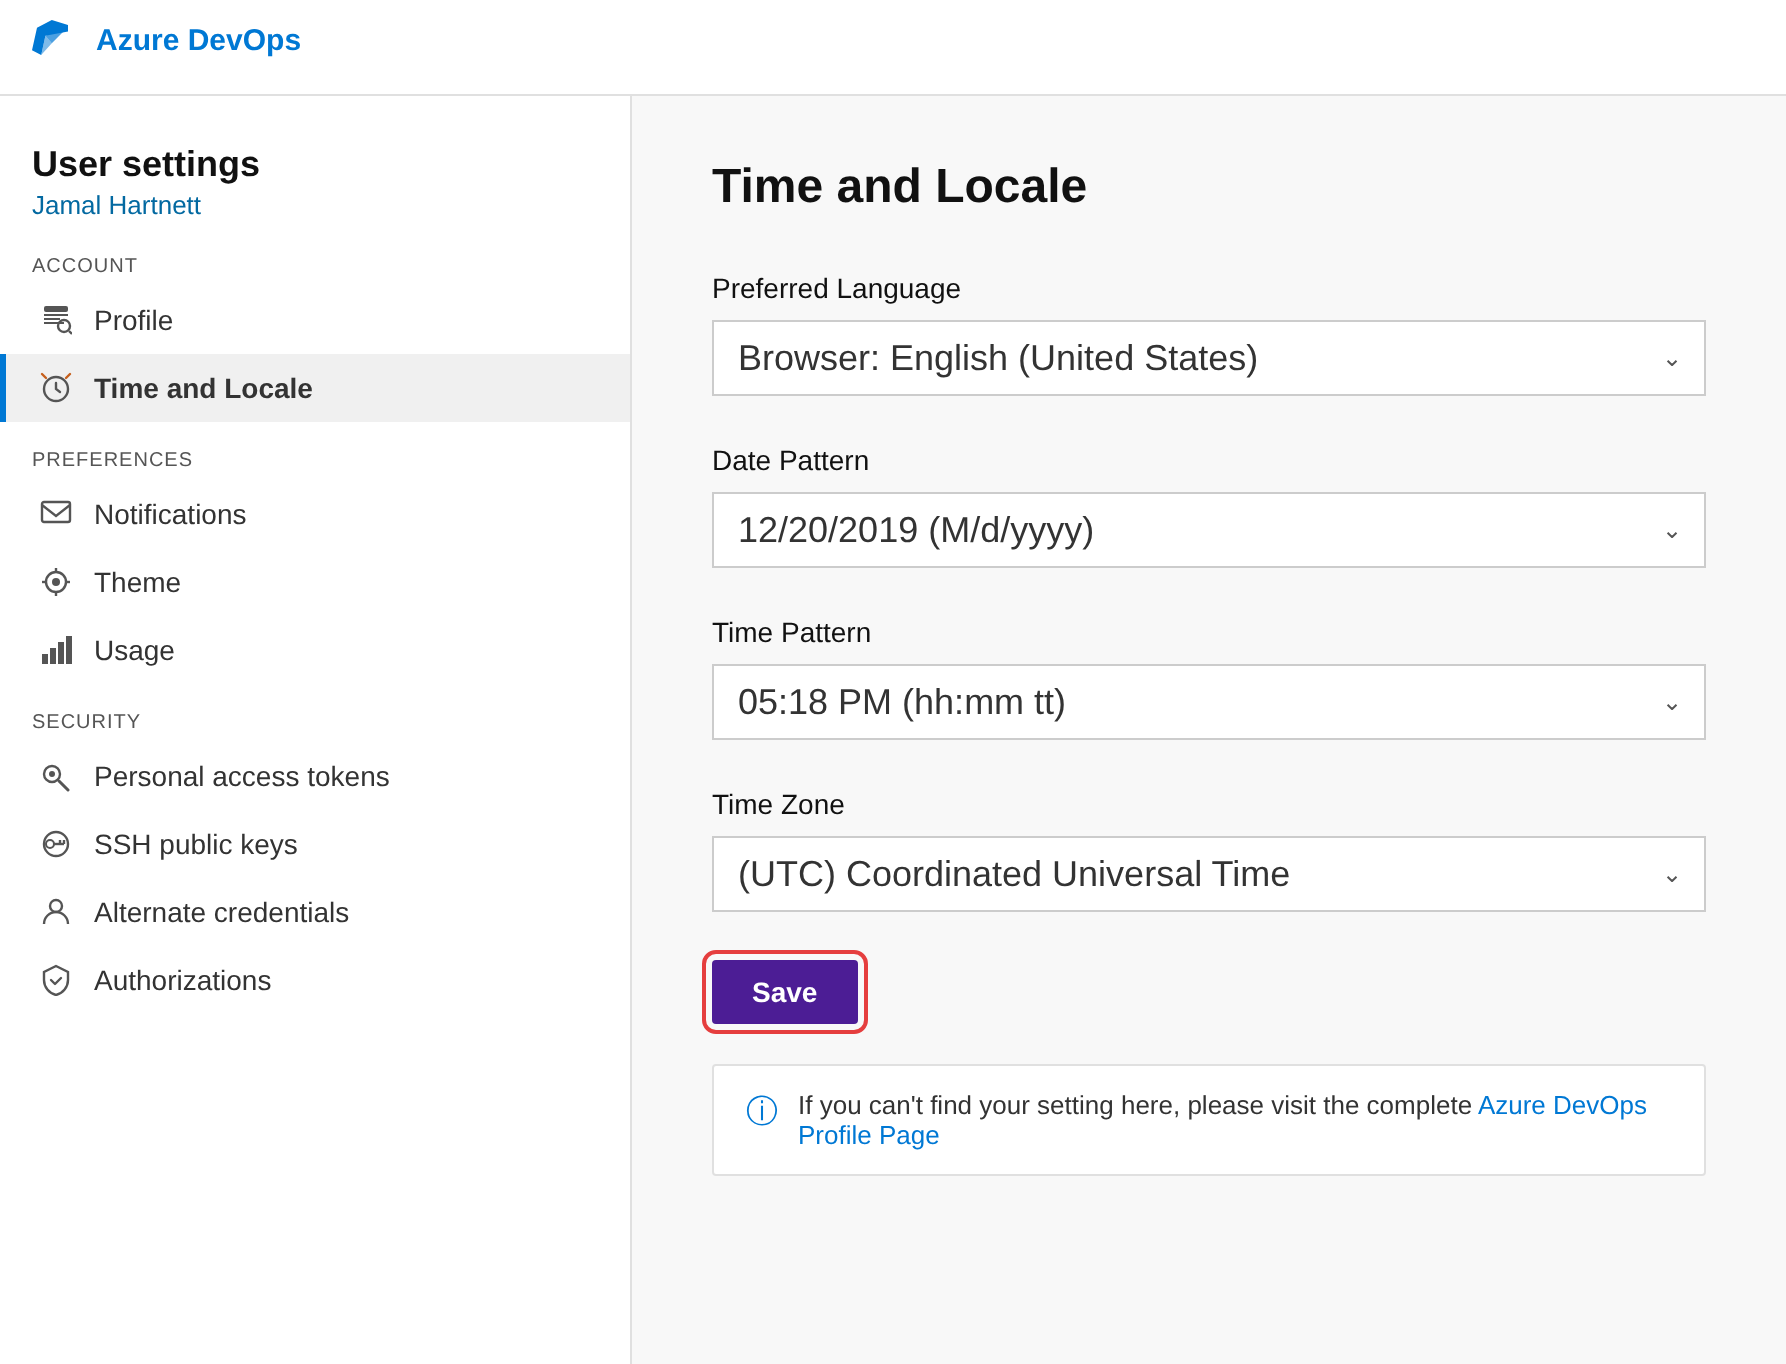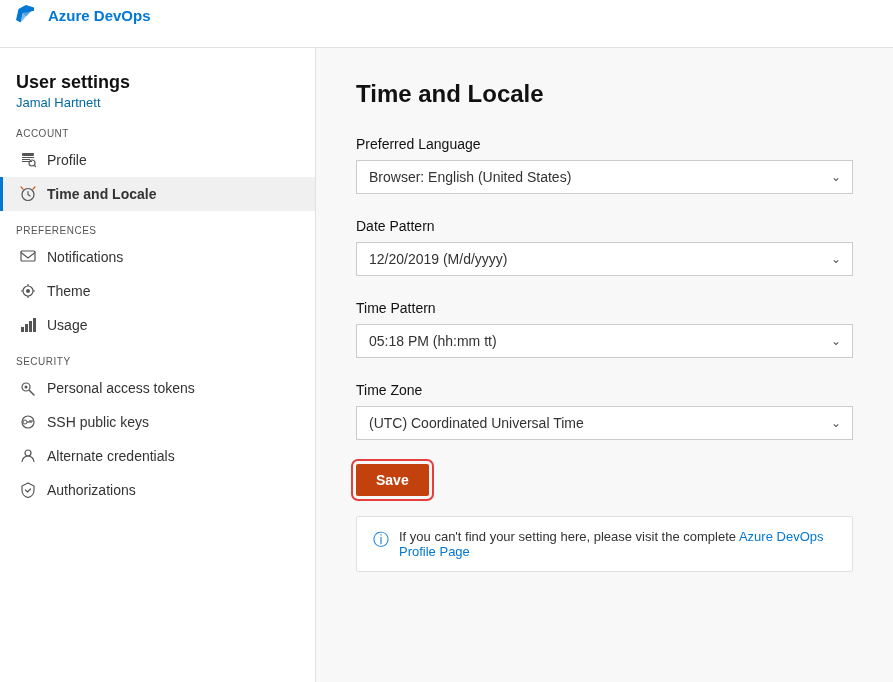--- a/index.html
+++ b/index.html
@@ -1,22 +1,22 @@
 <!DOCTYPE html>
 <html><head>
   <meta charset="utf-8">
   <style>
     * { box-sizing: border-box; margin: 0; padding: 0; }
     body { font-family: 'Segoe UI', sans-serif; font-size: 14px; color: #333; background: #fff; }
 
     
     .topbar {
       display: flex;
-      align-items: flex-end;
-      padding: 20px 16px;
+      align-items: flex-start;
+      padding: 8px 16px;
       border-bottom: 1px solid #e0e0e0;
       background: #fff;
       height: 48px;
     }
     .topbar-logo {
       display: flex;
       align-items: center;
       gap: 8px;
       color: #0078d4;
       font-weight: 600;
@@ -111,21 +111,21 @@
       color: #111;
       margin-bottom: 8px;
       display: block;
     }
     .form-select {
       width: 100%;
       padding: 8px 36px 8px 12px;
       border: 1px solid #ccc;
       border-radius: 0;
       background: #fff;
-      font-size: 14px;
+      font-size: 18px;
       color: #333;
       appearance: none;
       -webkit-appearance: none;
       cursor: pointer;
       background-image: none;
       position: relative;
     }
     .select-wrapper {
       position: relative;
       max-width: 540px;
@@ -133,21 +133,21 @@
     .select-wrapper .chevron {
       position: absolute;
       right: 12px;
       top: 50%;
       transform: translateY(-50%);
       pointer-events: none;
       color: #555;
       font-size: 12px;
     }
     .save-button {
-      background: #c2410c;
+      background: #4c1d95;
       color: #fff;
       border: none;
       padding: 8px 20px;
       font-size: 14px;
       font-weight: 600;
       cursor: pointer;
       border-radius: 2px;
       margin-bottom: 20px;
       outline: 2px solid #e53e3e;
       outline-offset: 3px;

